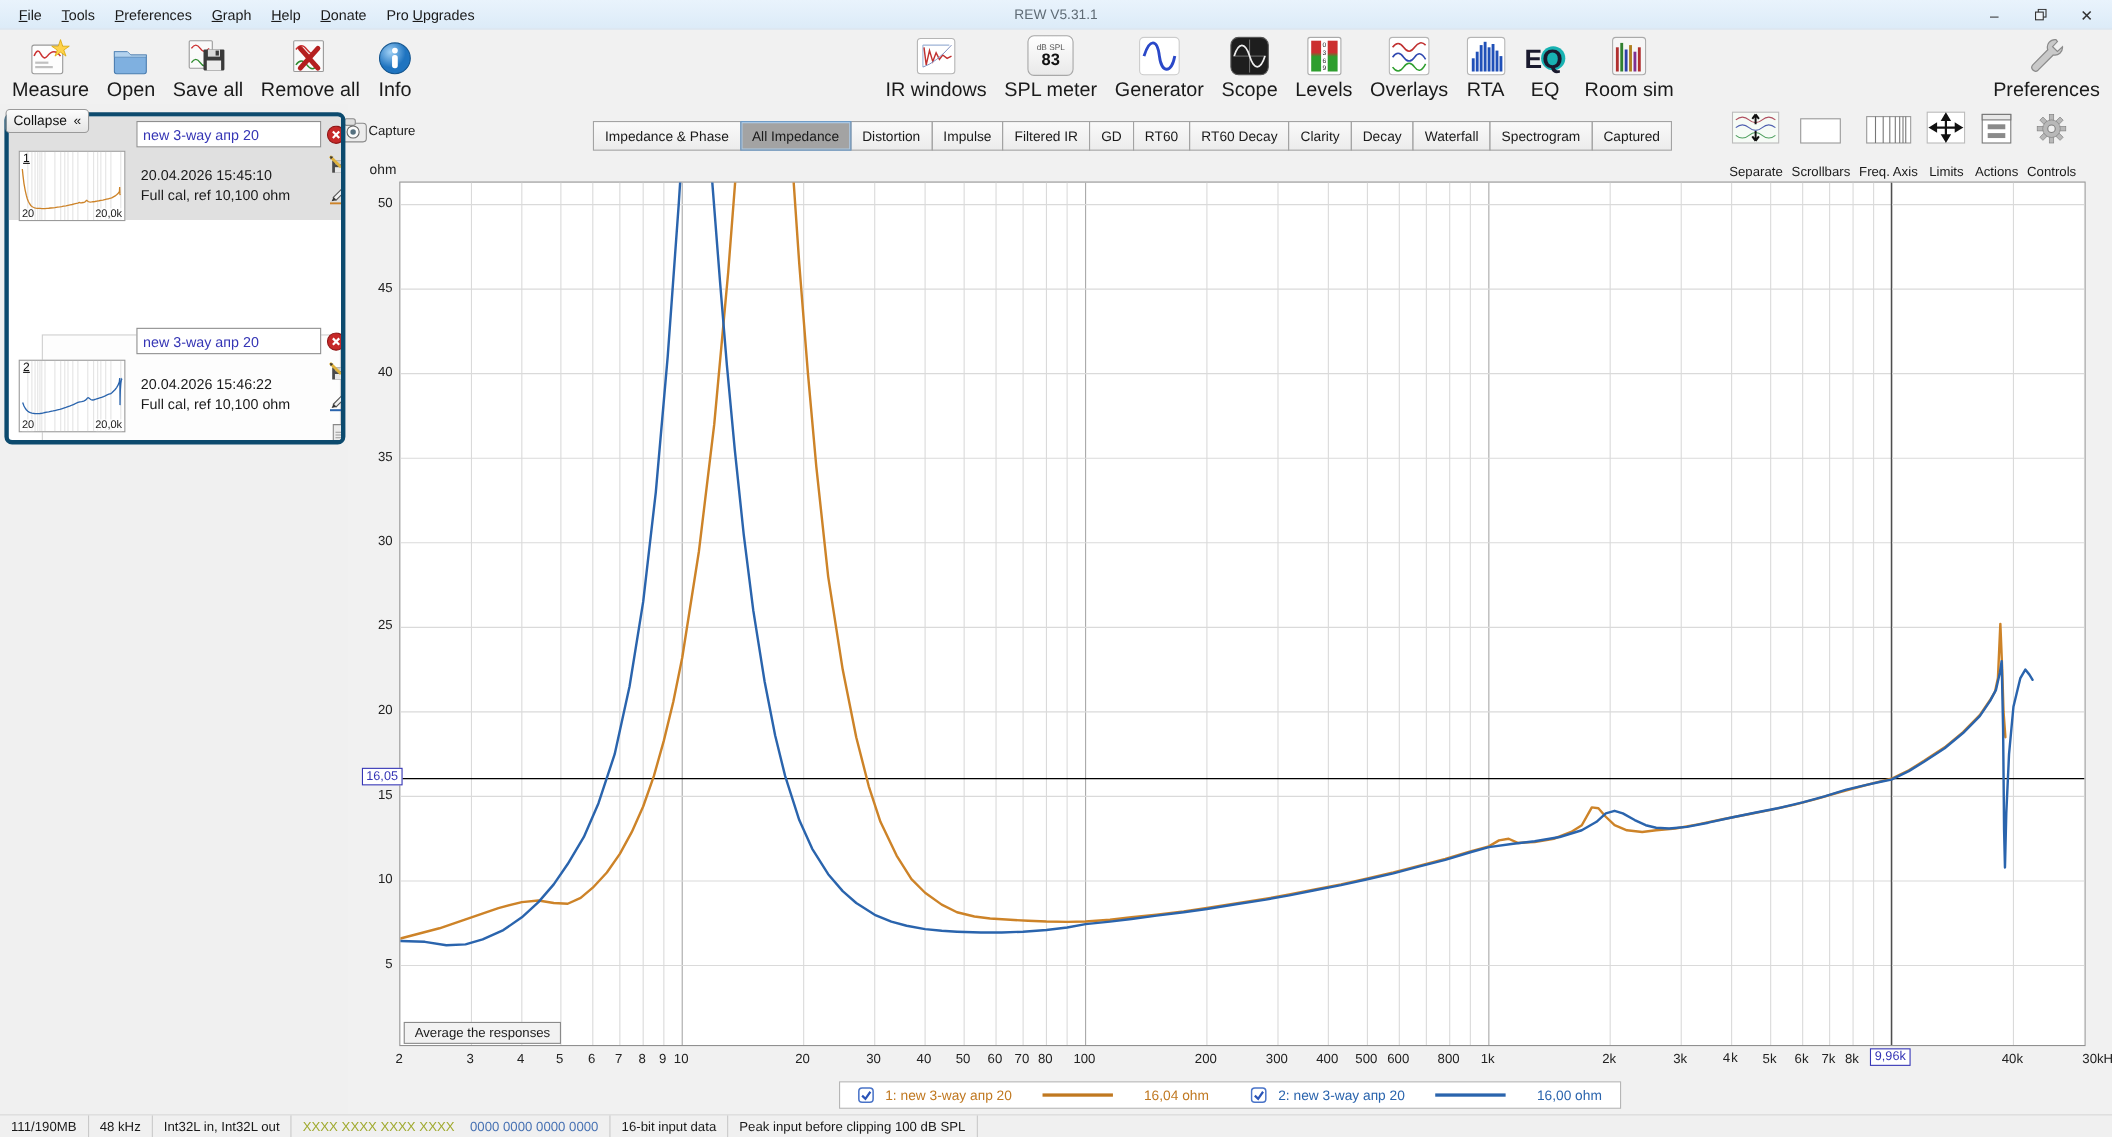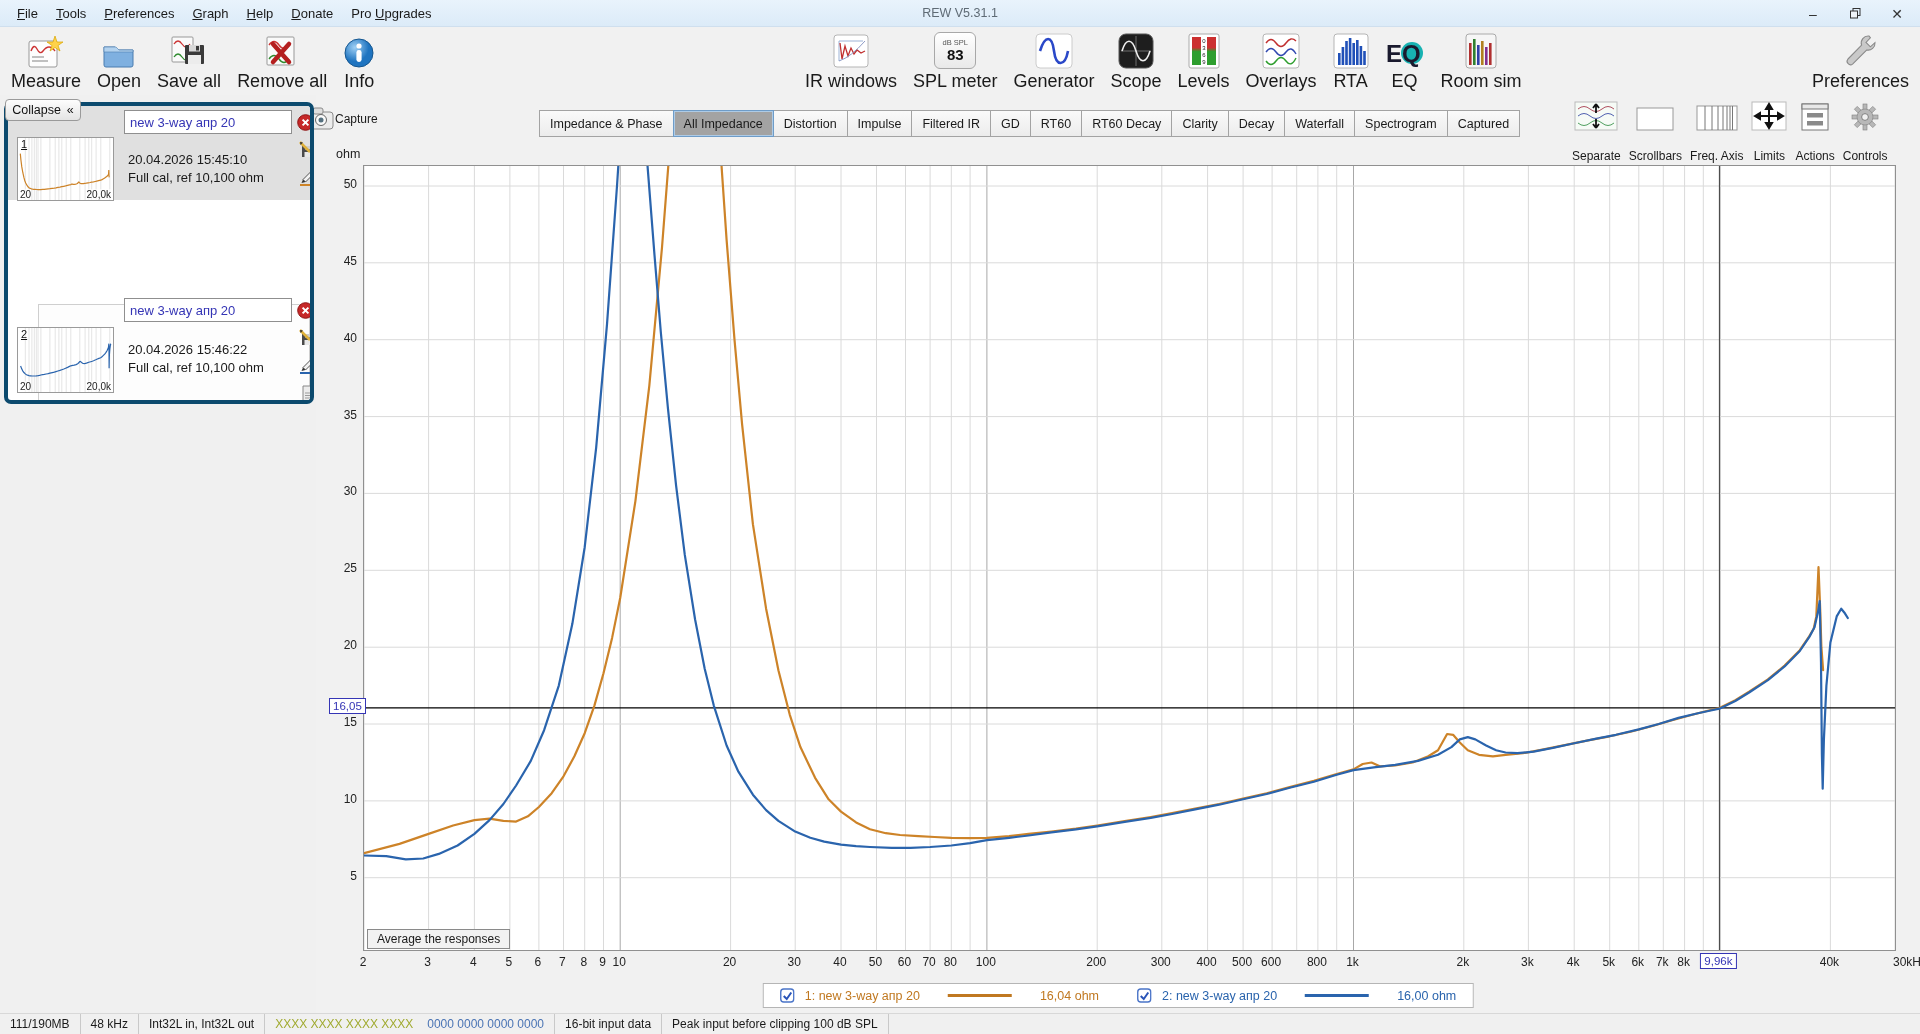--- a/index.html
+++ b/index.html
@@ -626,21 +626,21 @@
     <div class="xt" style="left: 985.861px;">100</div>
     <div class="xt" style="left: 1096.22px;">200</div>
     <div class="xt" style="left: 1160.78px;">300</div>
     <div class="xt" style="left: 1206.58px;">400</div>
     <div class="xt" style="left: 1242.11px;">500</div>
     <div class="xt" style="left: 1271.14px;">600</div>
     <div class="xt" style="left: 1316.94px;">800</div>
     <div class="xt" style="left: 1352.47px;">1k</div>
     <div class="xt" style="left: 1462.83px;">2k</div>
     <div class="xt" style="left: 1527.39px;">3k</div>
-    <div class="xt" style="left: 1573.19px;">4k</div>
+    <div class="xt" style="left: 1573.19px; font-family: Liberation Mono, monospace;">4k</div>
     <div class="xt" style="left: 1608.72px;">5k</div>
     <div class="xt" style="left: 1637.75px;">6k</div>
     <div class="xt" style="left: 1662.29px;">7k</div>
     <div class="xt" style="left: 1683.55px;">8k</div>
     <div class="xt" style="left: 1829.44px;">40k</div>
     <div class="xt" style="left: 1910px;">30kHz</div>
   </div>
 
 <div class="cursor-box" id="cursor-y-box" style="left: 329px; top: 697.882px;">16,05</div>
 <div class="cursor-box" id="cursor-x-box" style="left: 1718.44px; top: 953px; transform: translateX(-50%);">9,96k</div>

